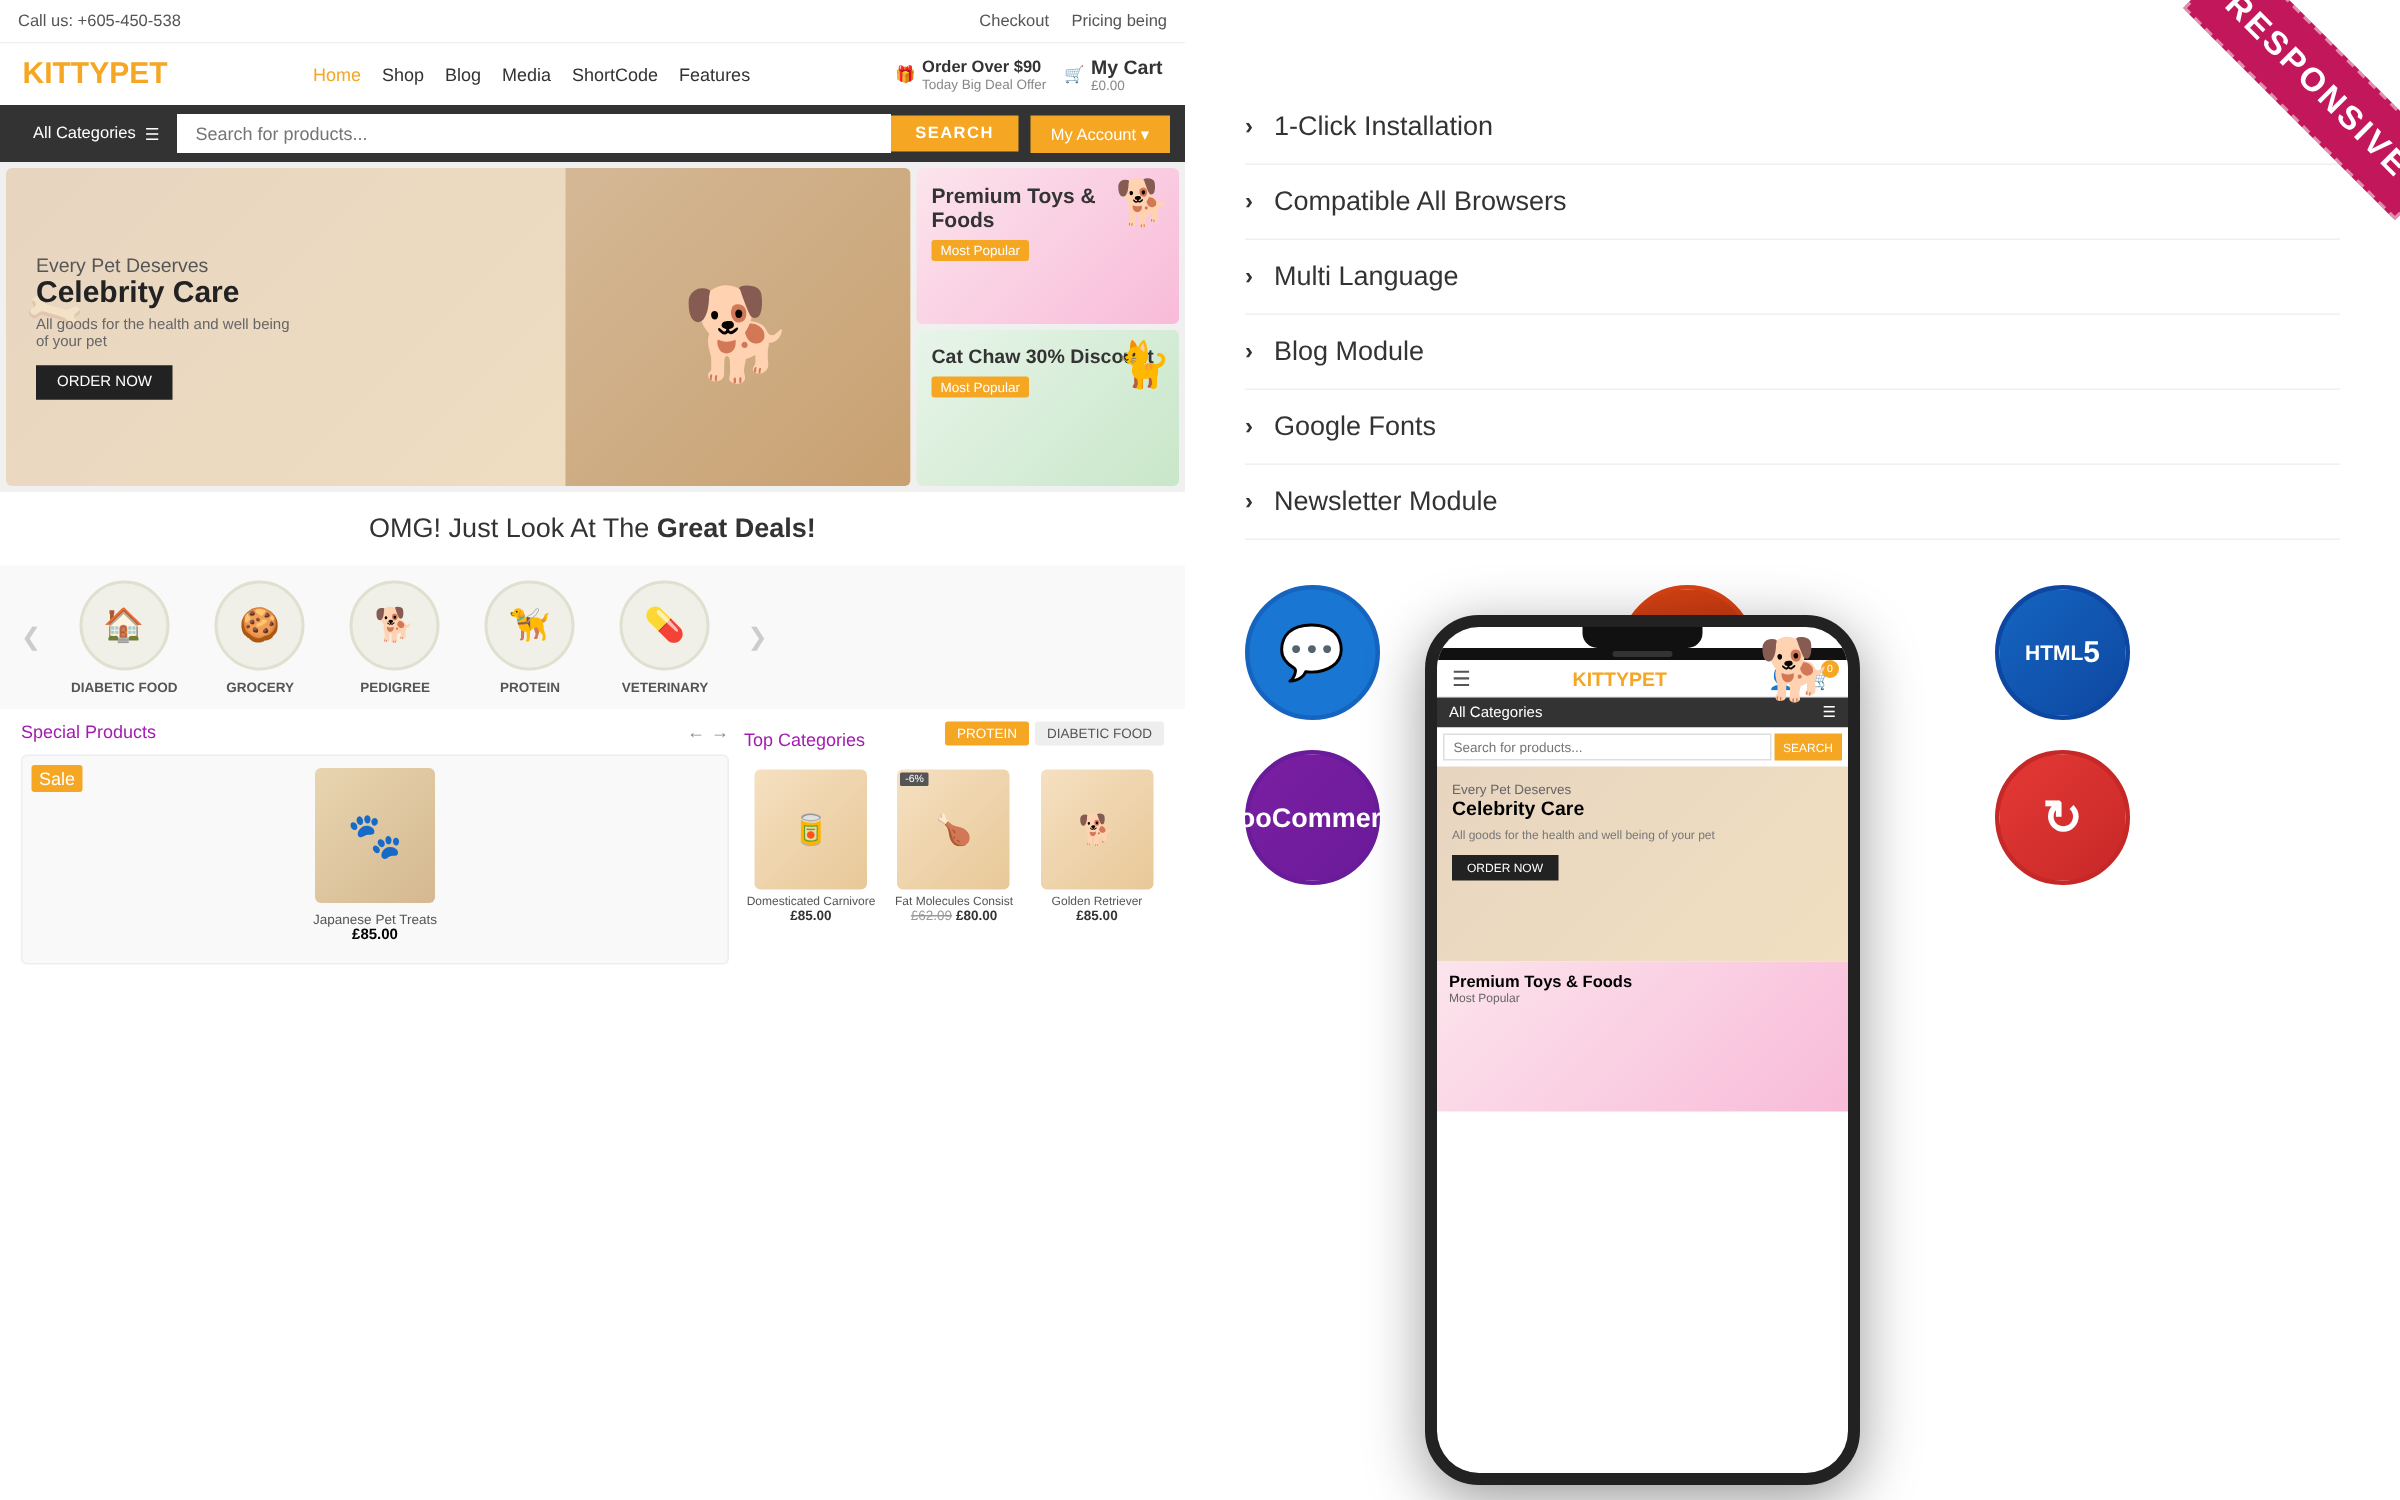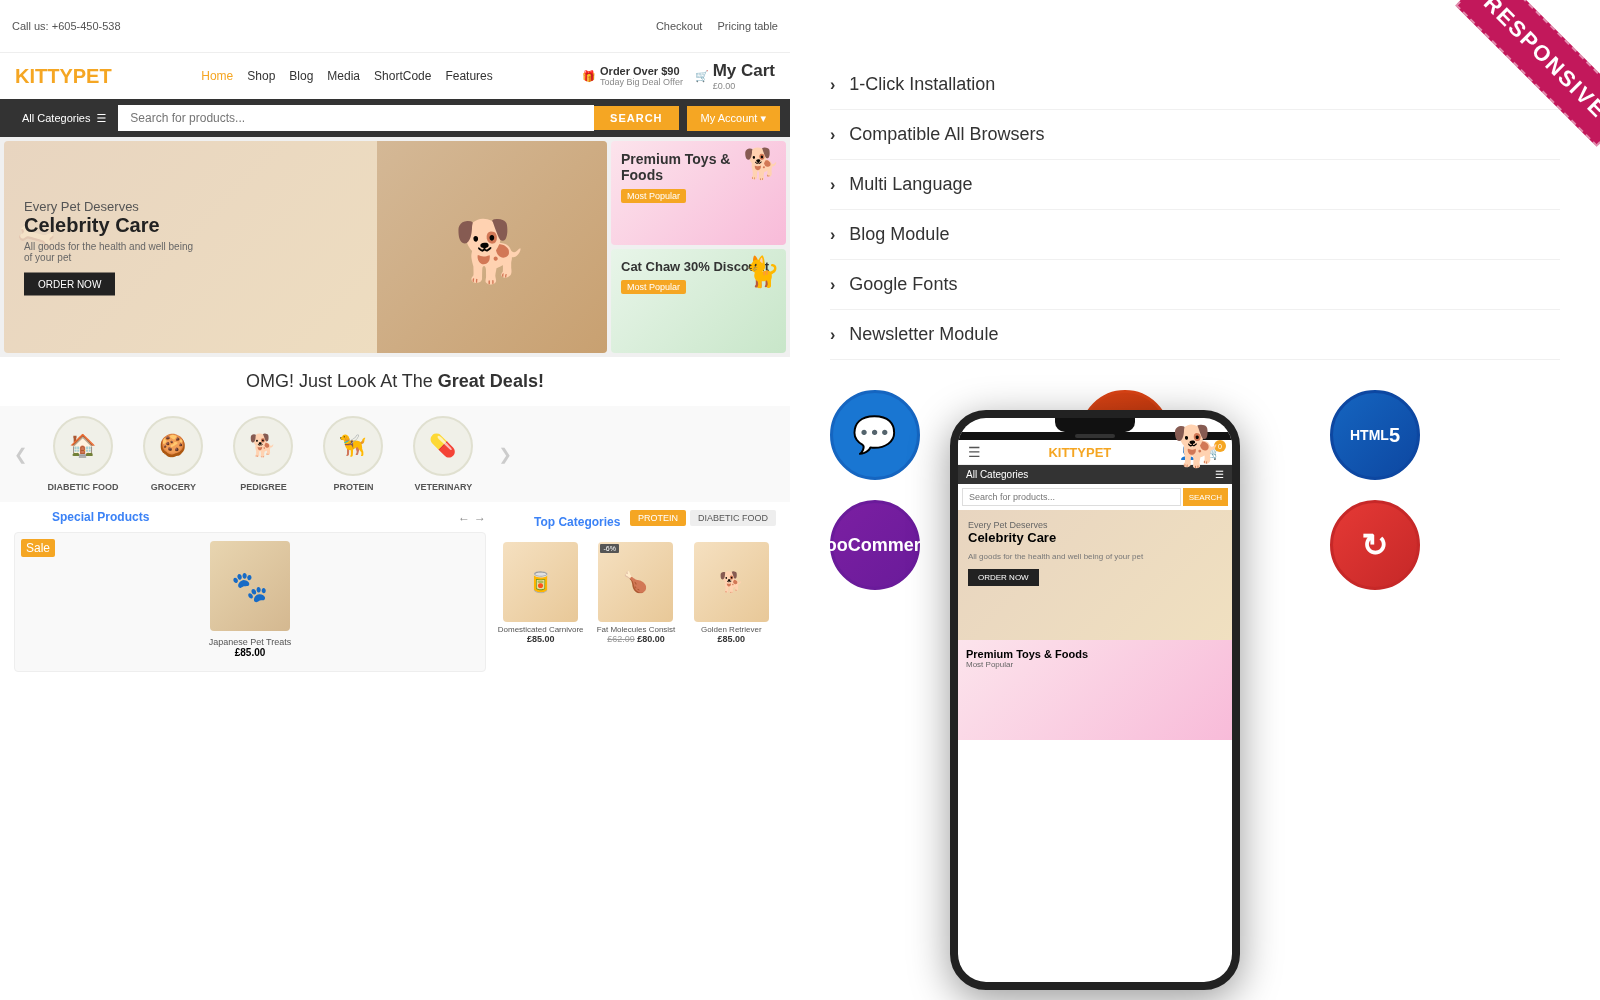--- a/index.html
+++ b/index.html
@@ -11,21 +11,21 @@
       height: 1000px;
       background: #fff;
       overflow: hidden;
       position: relative;
       flex-shrink: 0;
     }
 
     
     .top-bar {
       background: #fff;
-      padding: 20px 12px;
+      padding: 8px 12px;
       font-size: 11px;
       color: #555;
       display: flex;
       justify-content: space-between;
       border-bottom: 1px solid #eee;
     }
     .top-bar a { color: #555; text-decoration: none; margin-left: 12px; text-align: center; }
 
     
     .header {
@@ -220,21 +220,21 @@
 
     
     .products-section {
       display: flex;
       gap: 10px;
       padding: 8px 14px;
       background: #fff;
     }
     .special-products { flex: 1; }
     .section-header { display: flex; justify-content: space-between; align-items: center; margin-bottom: 8px; }
-    .section-title { font-size: 12px; font-weight: bold; color: #3b82f6; margin-left: 38px; }
+    .section-title { font-size: 12px; font-weight: normal; color: #a21caf; }
     .nav-arrows { display: flex; gap: 4px; font-size: 12px; color: #888; }
     .product-card {
       background: #f9f9f9;
       border: 1px solid #eee;
       border-radius: 4px;
       padding: 8px;
       text-align: center;
       position: relative;
       height: 140px;
       overflow: hidden;
@@ -484,21 +484,21 @@
   </style>
 </head>
 <body>
 
 <div class="preview-panel">
 
   <div class="top-bar">
     <span>Call us: +605-450-538</span>
     <div>
       <a>Checkout</a>
-      <a>Pricing table</a>
+      <a>Pricing being</a>
     </div>
   </div>
 
   <div class="header">
     <div class="logo">
       <span>KITTY</span><span style="color:#f5a623">PET</span>
     </div>
     <nav class="nav">
       <a class="active">Home</a>
       <a>Shop</a>
@@ -511,21 +511,21 @@
       <div class="header-icon-item">
         <span>🎁</span>
         <div>
           <div style="font-weight:bold;font-size:11px">Order Over $90</div>
           <div style="font-size:9px;color:#888">Today Big Deal Offer</div>
         </div>
       </div>
       <div class="header-icon-item">
         <span>🛒</span>
         <div>
-          <div style="font-weight:bold;font-size:17px">My Cart</div>
+          <div style="font-weight:bold;font-size:13px">My Cart</div>
           <div style="font-size:9px;color:#888">£0.00</div>
         </div>
       </div>
     </div>
   </div>
 
   <div class="search-bar">
     <button class="categories-btn">
       <span>All Categories</span>
       <span>☰</span>

